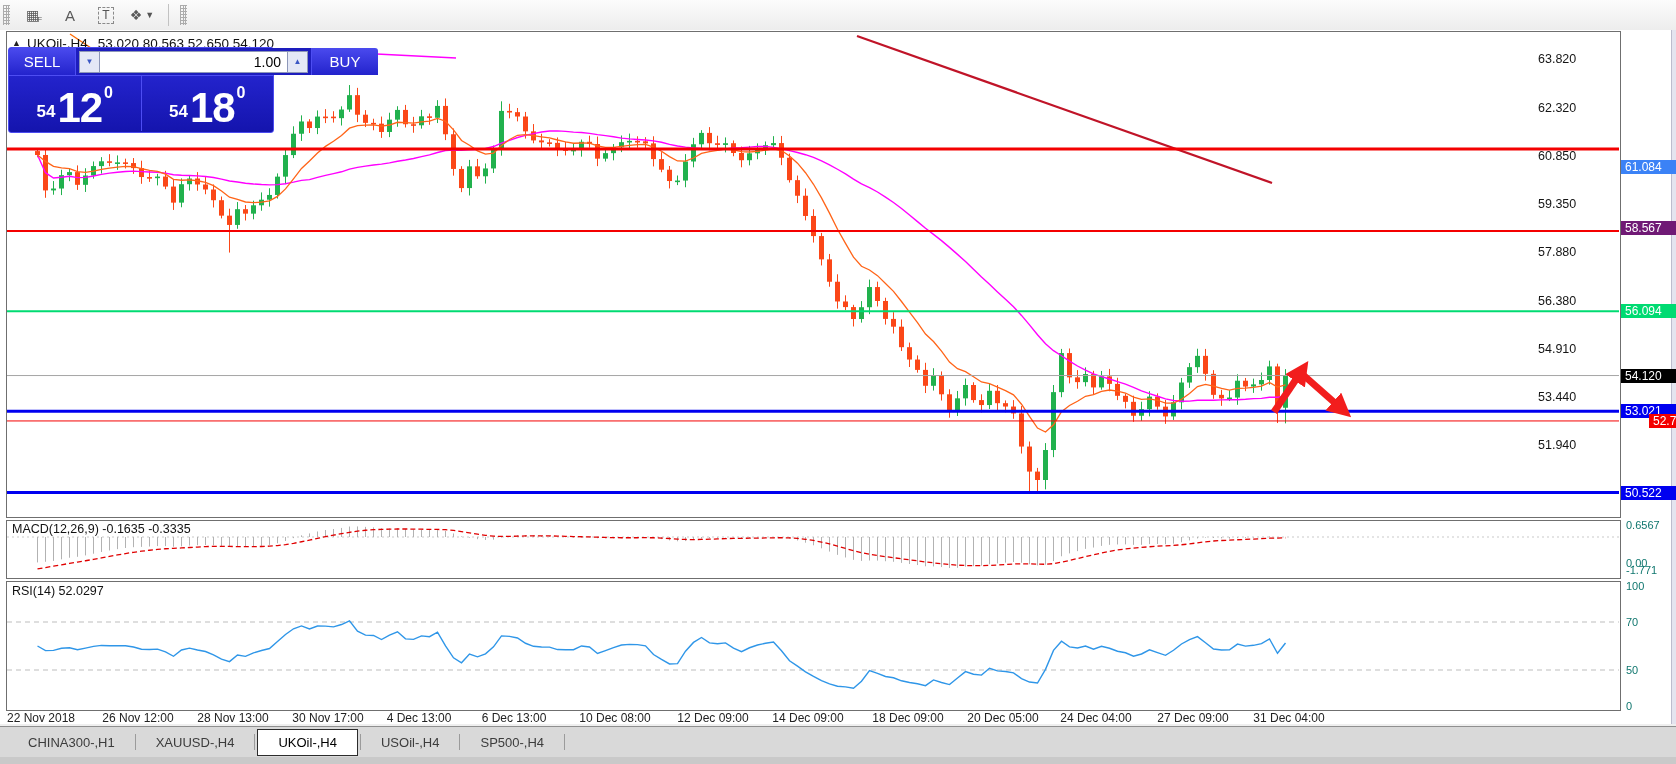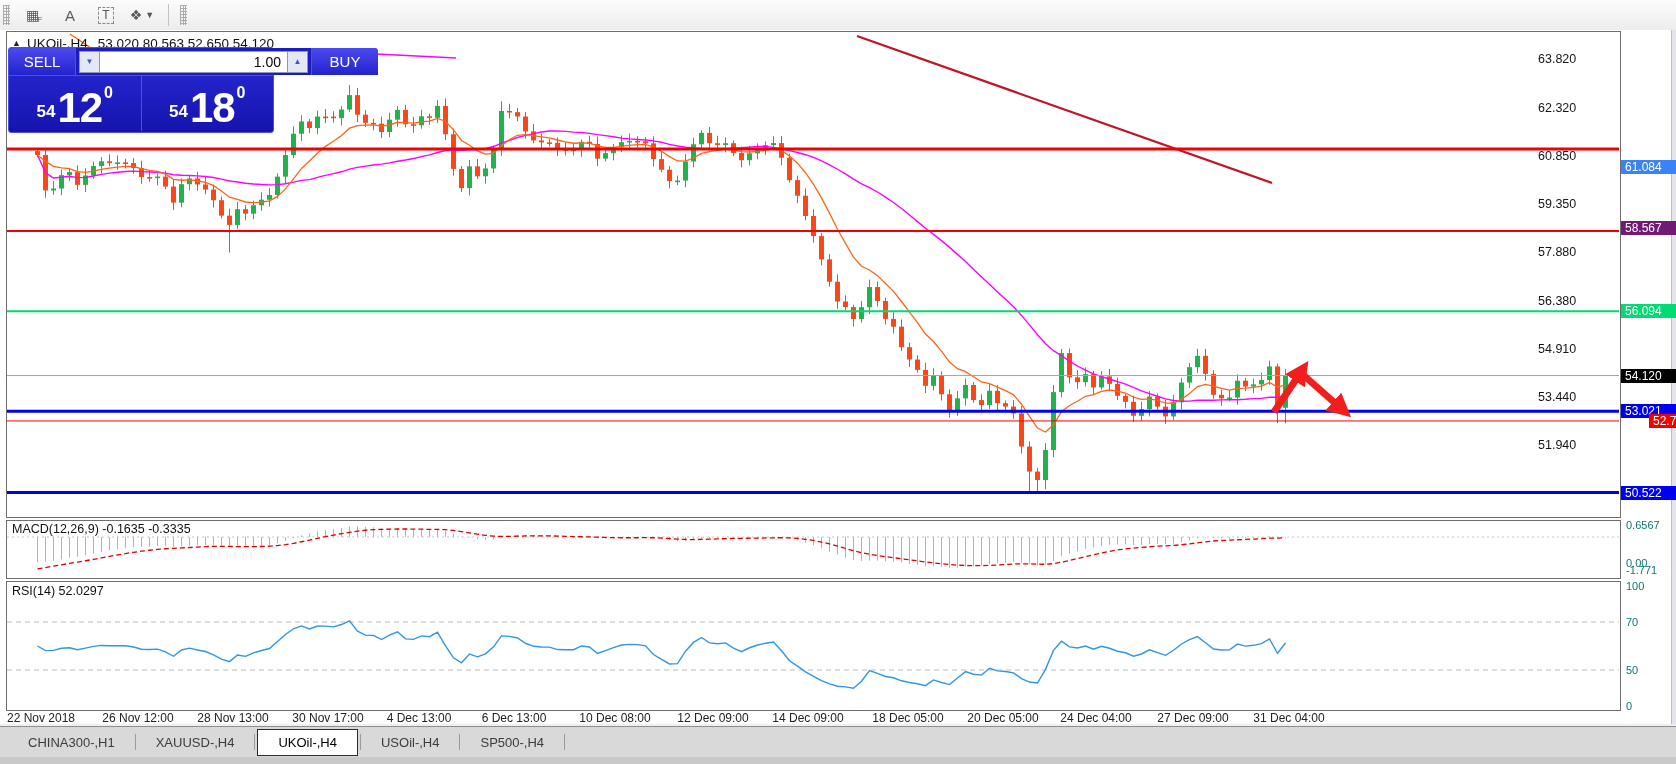--- a/index.html
+++ b/index.html
@@ -668,21 +668,21 @@
   <div id="date-labels">
       <div class="date-lbl" style="left: 41px;">22 Nov 2018</div>
       <div class="date-lbl" style="left: 138px;">26 Nov 12:00</div>
       <div class="date-lbl" style="left: 233px;">28 Nov 13:00</div>
       <div class="date-lbl" style="left: 328px;">30 Nov 17:00</div>
       <div class="date-lbl" style="left: 419px;">4 Dec 13:00</div>
       <div class="date-lbl" style="left: 514px;">6 Dec 13:00</div>
       <div class="date-lbl" style="left: 615px;">10 Dec 08:00</div>
       <div class="date-lbl" style="left: 713px;">12 Dec 09:00</div>
       <div class="date-lbl" style="left: 808px;">14 Dec 09:00</div>
-      <div class="date-lbl" style="left: 908px;">18 Dec 05:00</div>
+      <div class="date-lbl" style="left: 908px;">18 Dec 09:00</div>
       <div class="date-lbl" style="left: 1003px;">20 Dec 05:00</div>
       <div class="date-lbl" style="left: 1096px;">24 Dec 04:00</div>
       <div class="date-lbl" style="left: 1193px;">27 Dec 09:00</div>
       <div class="date-lbl" style="left: 1289px;">31 Dec 04:00</div>
     </div>
 
   <div class="tabsbar" id="tabsbar">
       <div class="tab">CHINA300-,H1</div>
       <div class="tab-sep"></div>
       <div class="tab">XAUUSD-,H4</div>

